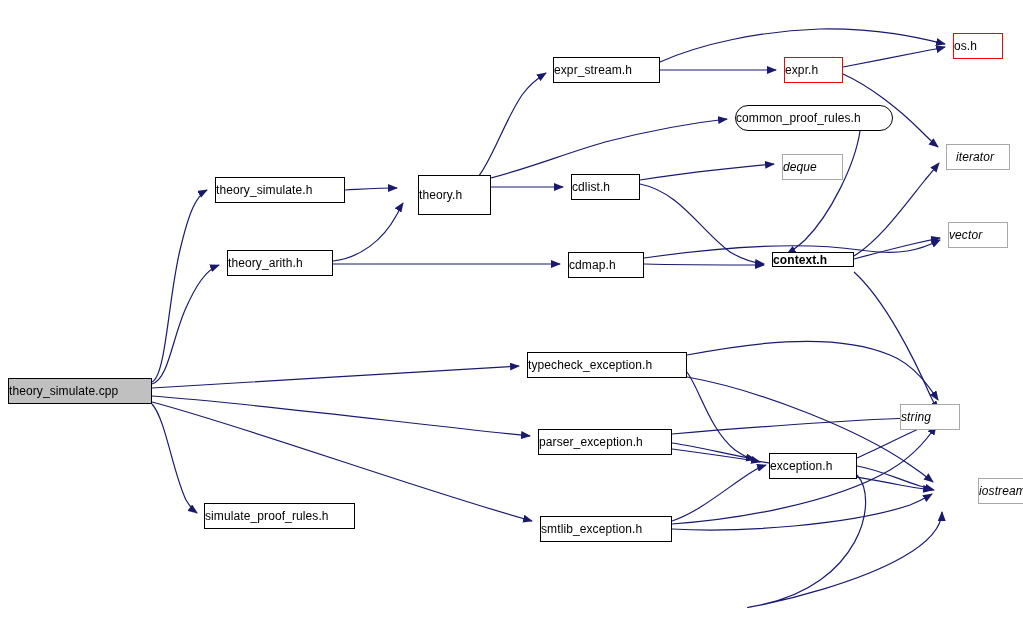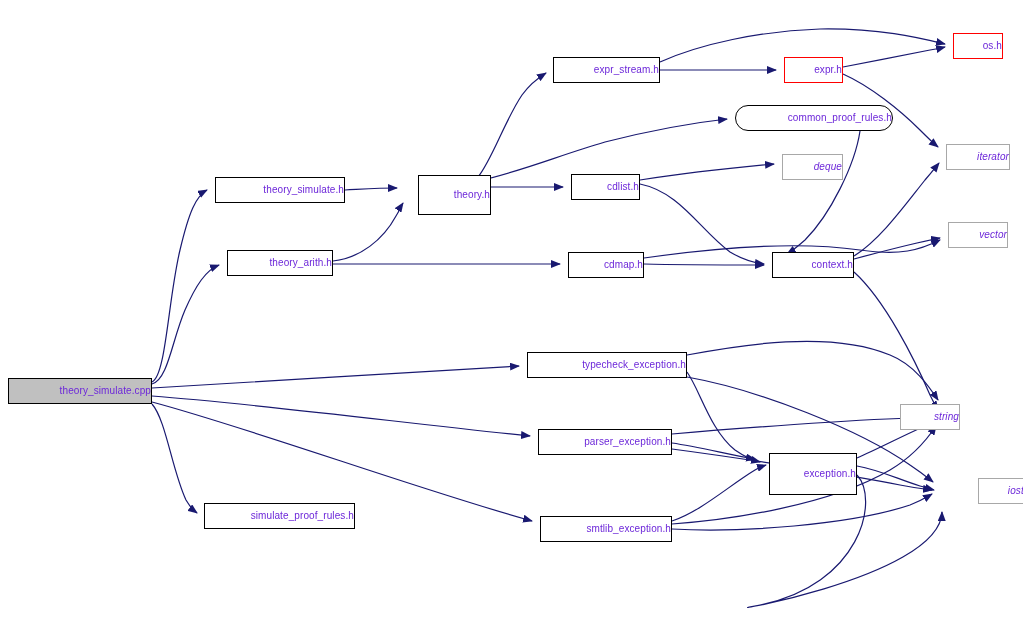--- a/index.html
+++ b/index.html
@@ -1,21 +1,21 @@
 <!DOCTYPE html>
 <html><head>
 <meta charset="utf-8">
 <title>theory_simulate.cpp include dependency graph</title>
 <style>
   html,body{margin:0;padding:0;background:#ffffff;}
   body{font-family:"Liberation Sans","DejaVu Sans",sans-serif;}
   #graph{position:relative;width:1023px;height:636px;background:#ffffff;overflow:hidden;}
   #edges{position:absolute;left:0;top:0;width:1023px;height:636px;}
-  .node{position:absolute;box-sizing:border-box;display:flex;align-items:center;justify-content:flex-end;
-        background:#ffffff;border:1px solid #000000;font-size:10px;color:#6d28d9;line-height:1;
+  .node{position:absolute;box-sizing:border-box;display:flex;align-items:center;justify-content:flex-start;
+        background:#ffffff;border:1px solid #000000;font-size:12px;color:#000000;line-height:1;
         white-space:nowrap;letter-spacing:0.1px;}
   .node.root{background:#c0c0c0;border:1px solid #000000;}
   .node.red{border:1px solid #ff0000;}
   .node.sys{border:1px solid #a8a8a8;font-style:italic;}
   .node span{display:block;pointer-events:none;}
 </style>
 </head>
 <body>
 
 <div id="graph">
@@ -113,21 +113,21 @@
   </div>
 
   <div class="node" style="left:571px;top:174px;width:69px;height:26px;">
     <span>cdlist.h</span>
   </div>
 
   <div class="node" style="left:568px;top:252px;width:76px;height:26px;">
     <span>cdmap.h</span>
   </div>
 
-  <div class="node" style="left:772px;top:252px;width:82px;height:26px;">
+  <div class="node" style="left:772px;top:252px;width:82px;height:15px;font-weight:bold;">
     <span>context.h</span>
   </div>
 
   <div class="node sys" style="left:782px;top:154px;width:61px;height:26px;">
     <span>deque</span>
   </div>
 
   <div class="node sys" style="left:946px;top:144px;width:64px;height:26px;padding-left:9px;">
     <span>iterator</span>
   </div>
@@ -141,21 +141,21 @@
   </div>
 
   <div class="node" style="left:538px;top:429px;width:134px;height:26px;">
     <span>parser_exception.h</span>
   </div>
 
   <div class="node" style="left:540px;top:516px;width:132px;height:26px;">
     <span>smtlib_exception.h</span>
   </div>
 
-  <div class="node" style="left:769px;top:453px;width:88px;height:42px;padding-left:17px;">
+  <div class="node" style="left:769px;top:453px;width:88px;height:26px;">
     <span>exception.h</span>
   </div>
 
   <div class="node" style="left:204px;top:503px;width:151px;height:26px;">
     <span>simulate_proof_rules.h</span>
   </div>
 
   <div class="node sys" style="left:900px;top:404px;width:60px;height:26px;">
     <span>string</span>
   </div>

